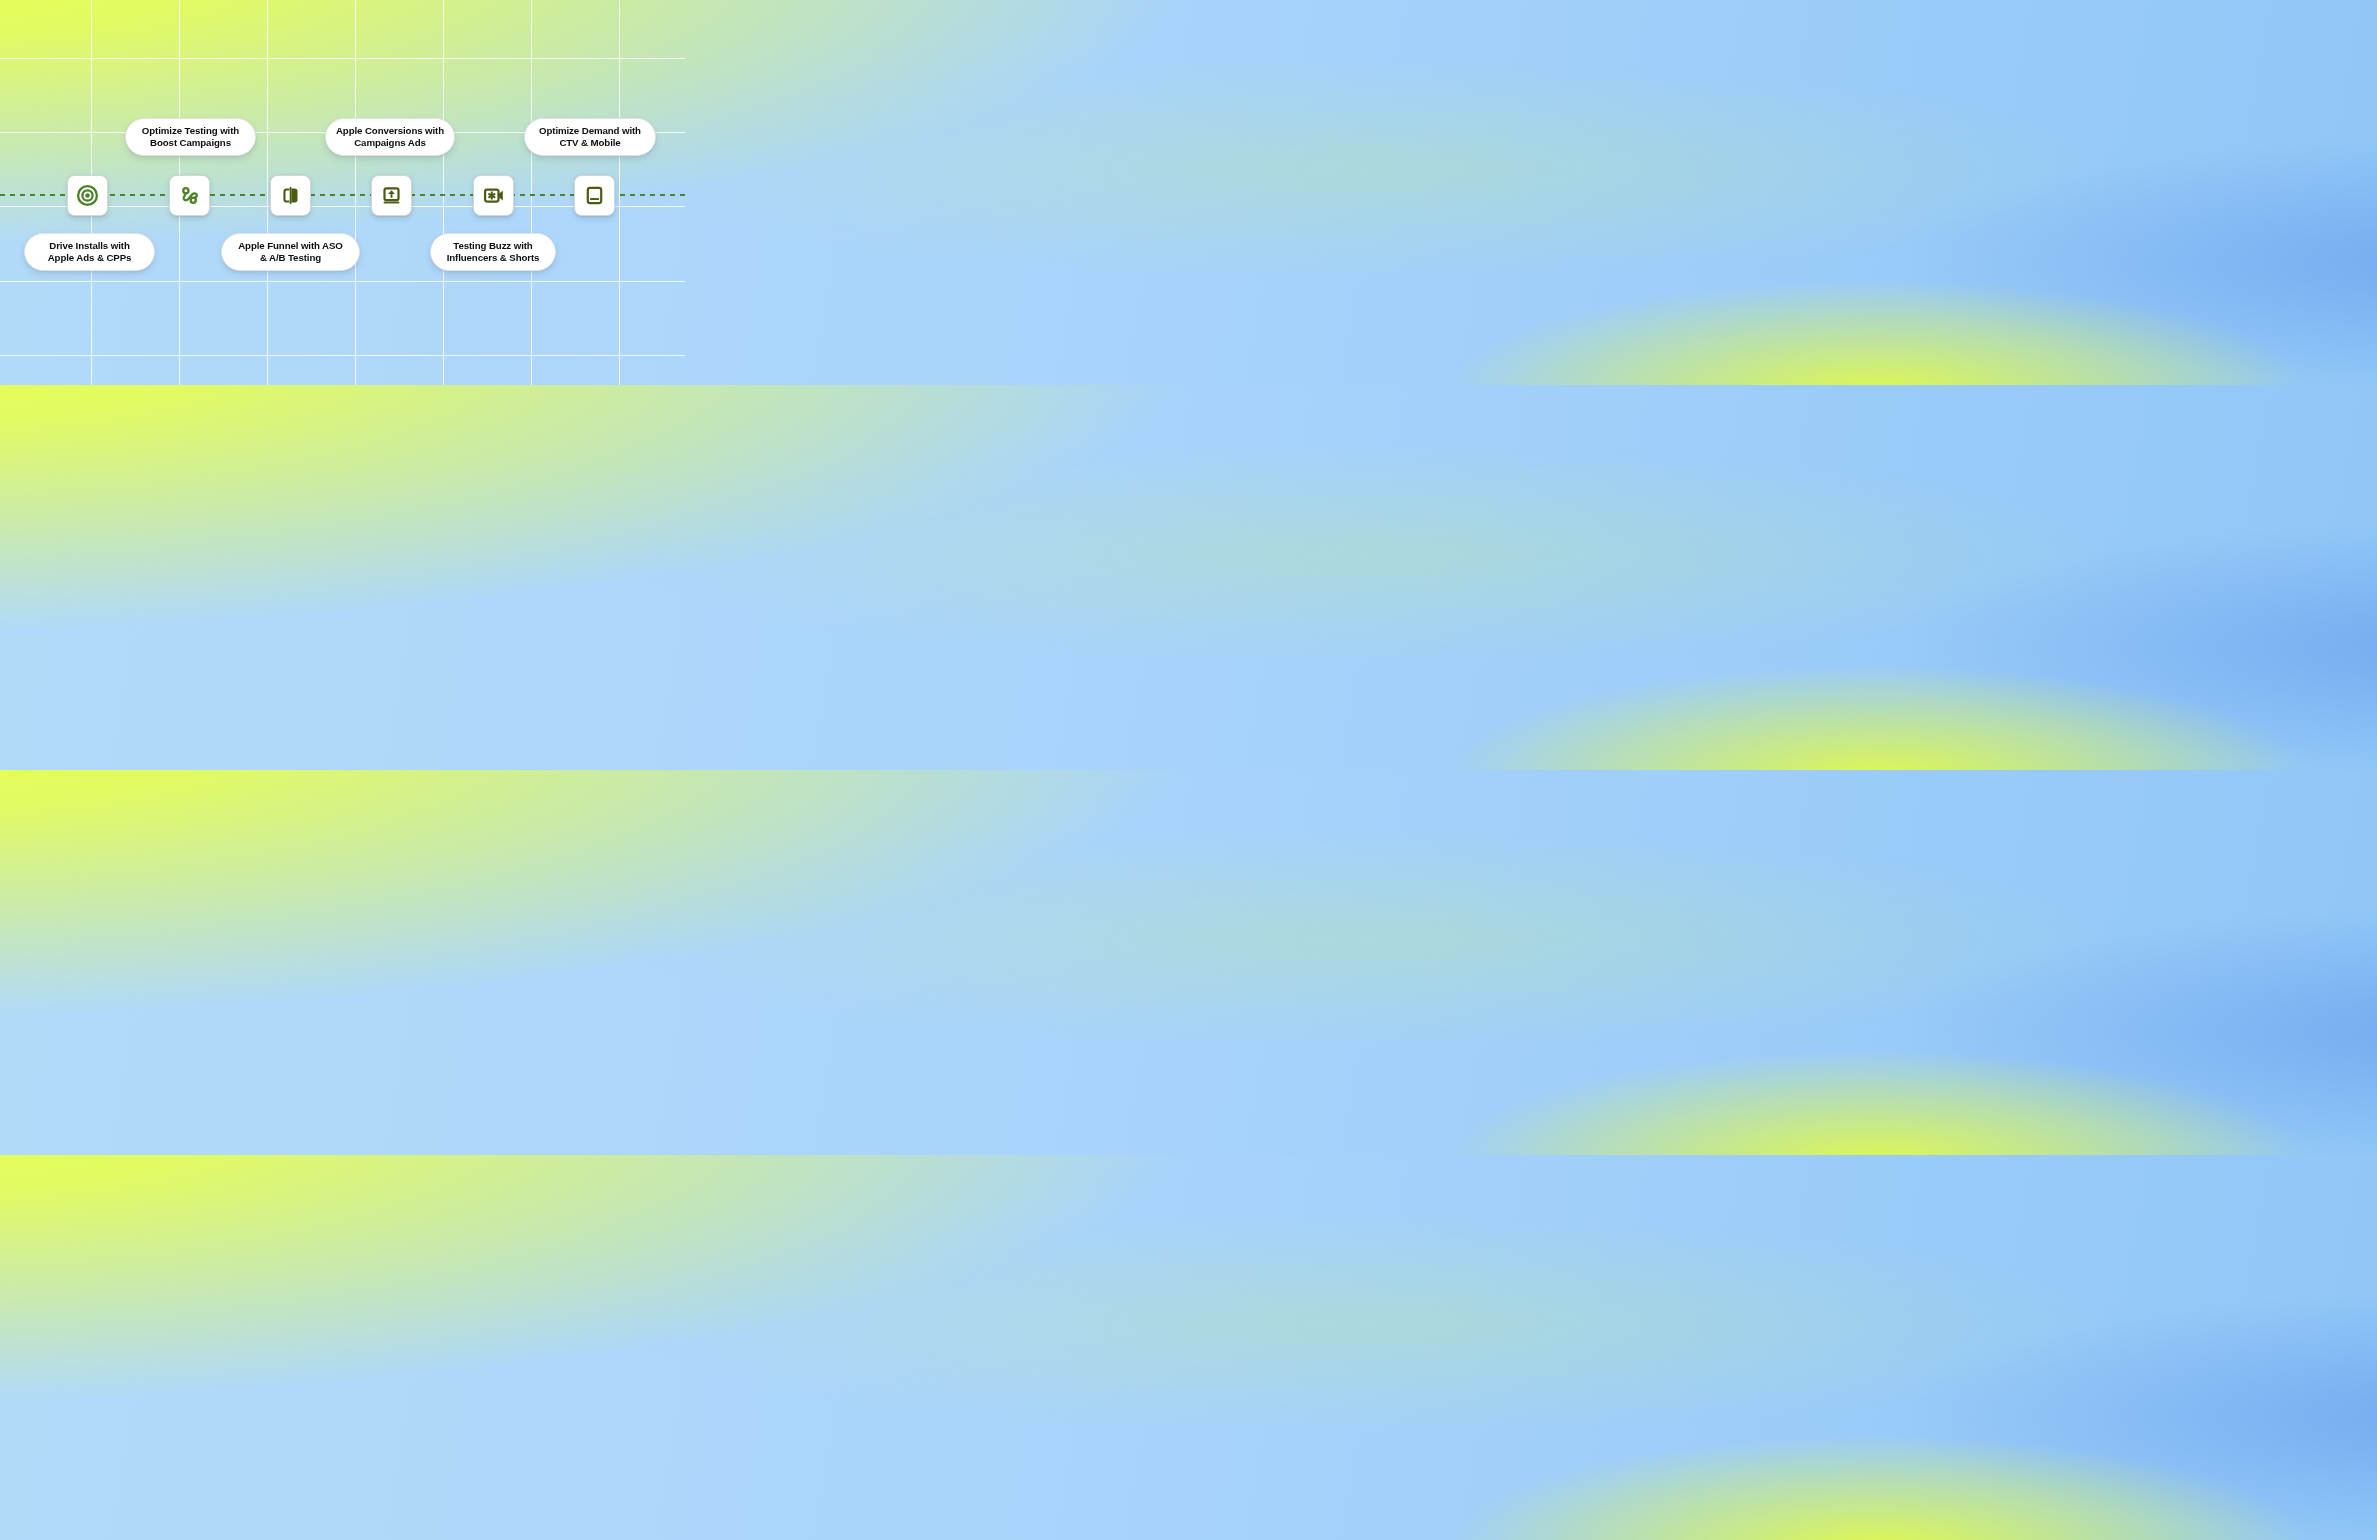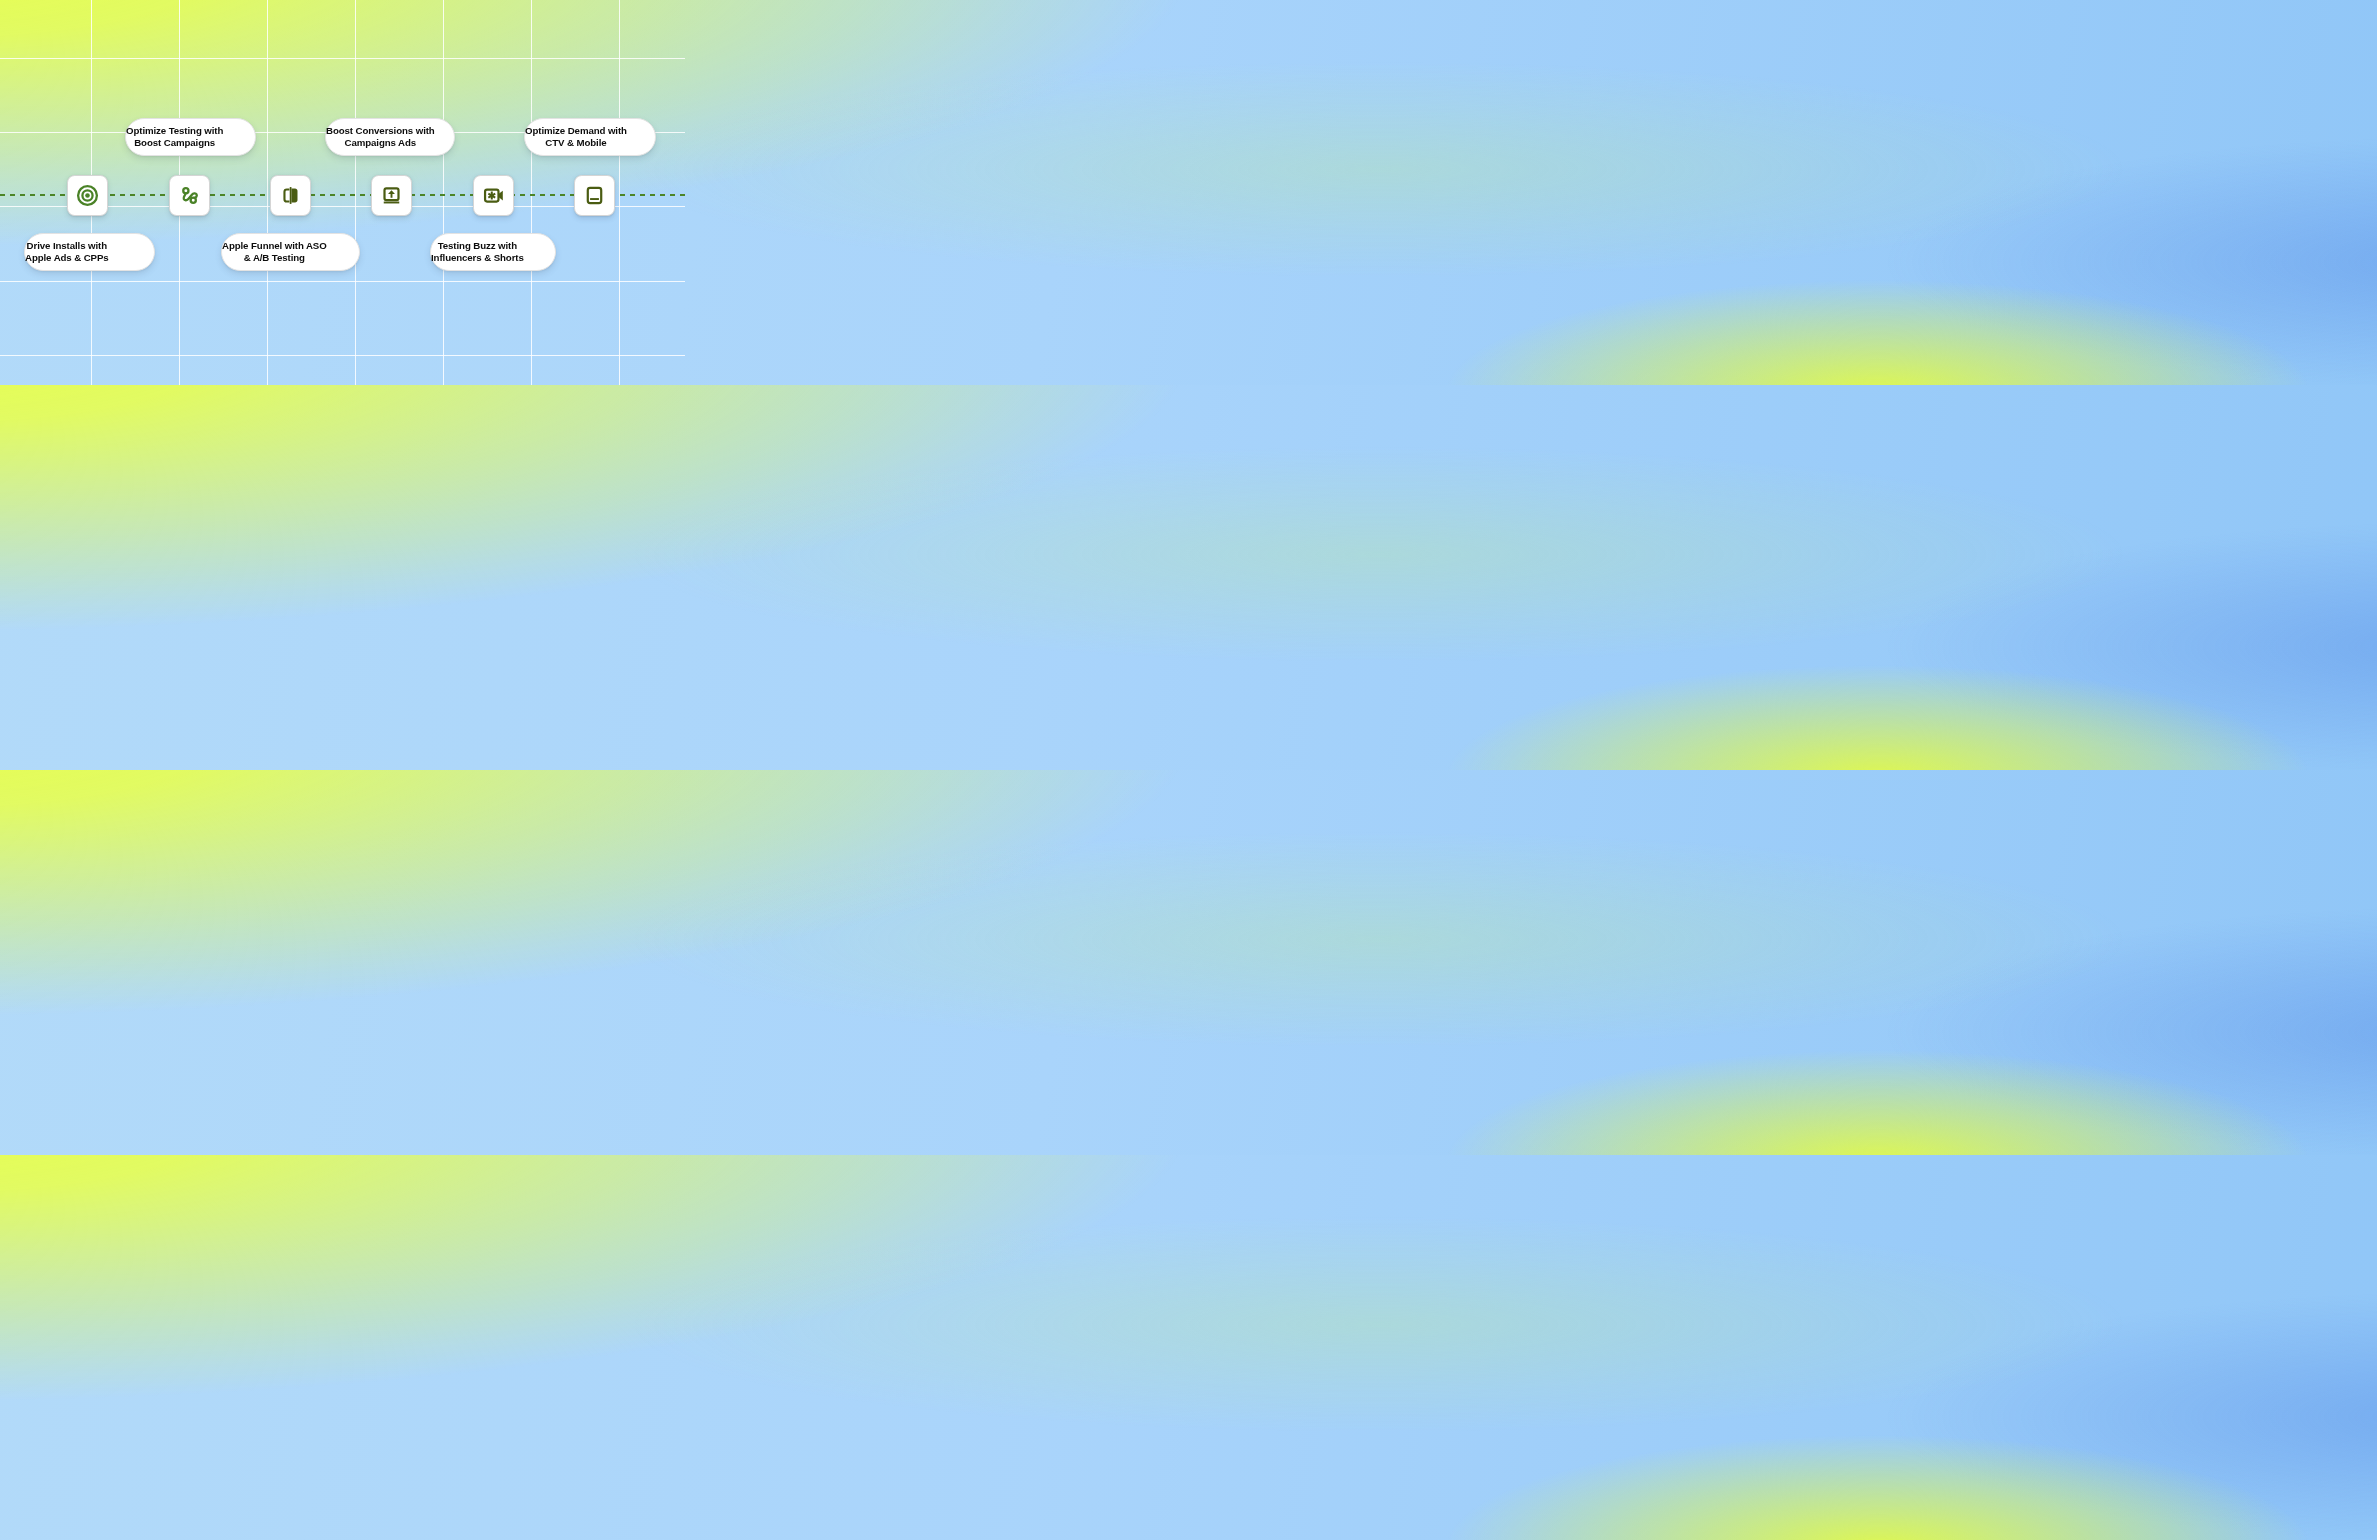--- a/index.html
+++ b/index.html
@@ -31,21 +31,21 @@
     display:flex;align-items:center;justify-content:center;
   }
   .icon-box[data-color="green"]{color:var(--icon-green,#4a8227);}
   .icon-box[data-color="olive"]{color:var(--icon-olive,#4a5c12);}
   .icon-box svg{display:block;}
   
   .pill{
     position:absolute;box-sizing:border-box;height:38px;
     background:var(--pill-bg,#fff);border:0.7px solid var(--pill-border,#e3e3e3);border-radius:19px;
     box-shadow:0 3.3px 6.7px rgba(70,90,110,0.16), 0 1px 1.9px rgba(0,0,0,0.06);
-    display:flex;align-items:center;justify-content:flex-start;text-align:center;
+    display:flex;align-items:center;justify-content:center;text-align:center;
   }
   .pill.top{top:118px;}
   .pill.bottom{top:233px;}
   .pill .line{
     display:block;white-space:nowrap;
     font-size:9.7px;font-weight:700;line-height:12.4px;letter-spacing:-0.1px;
     color:var(--pill-text,#0d0d0d);
   }
 </style>
 </head>
@@ -117,21 +117,21 @@
 
   <div class="pill top" style="left:125px;width:131px">
     <div>
       <span class="line">Optimize Testing with</span>
       <span class="line">Boost Campaigns</span>
     </div>
   </div>
 
   <div class="pill top" style="left:325px;width:130px">
     <div>
-      <span class="line">Boost Conversions with</span>
+      <span class="line">Apple Conversions with</span>
       <span class="line">Campaigns Ads</span>
     </div>
   </div>
 
   <div class="pill top" style="left:524px;width:132px">
     <div>
       <span class="line">Optimize Demand with</span>
       <span class="line">CTV &amp; Mobile</span>
     </div>
   </div>

